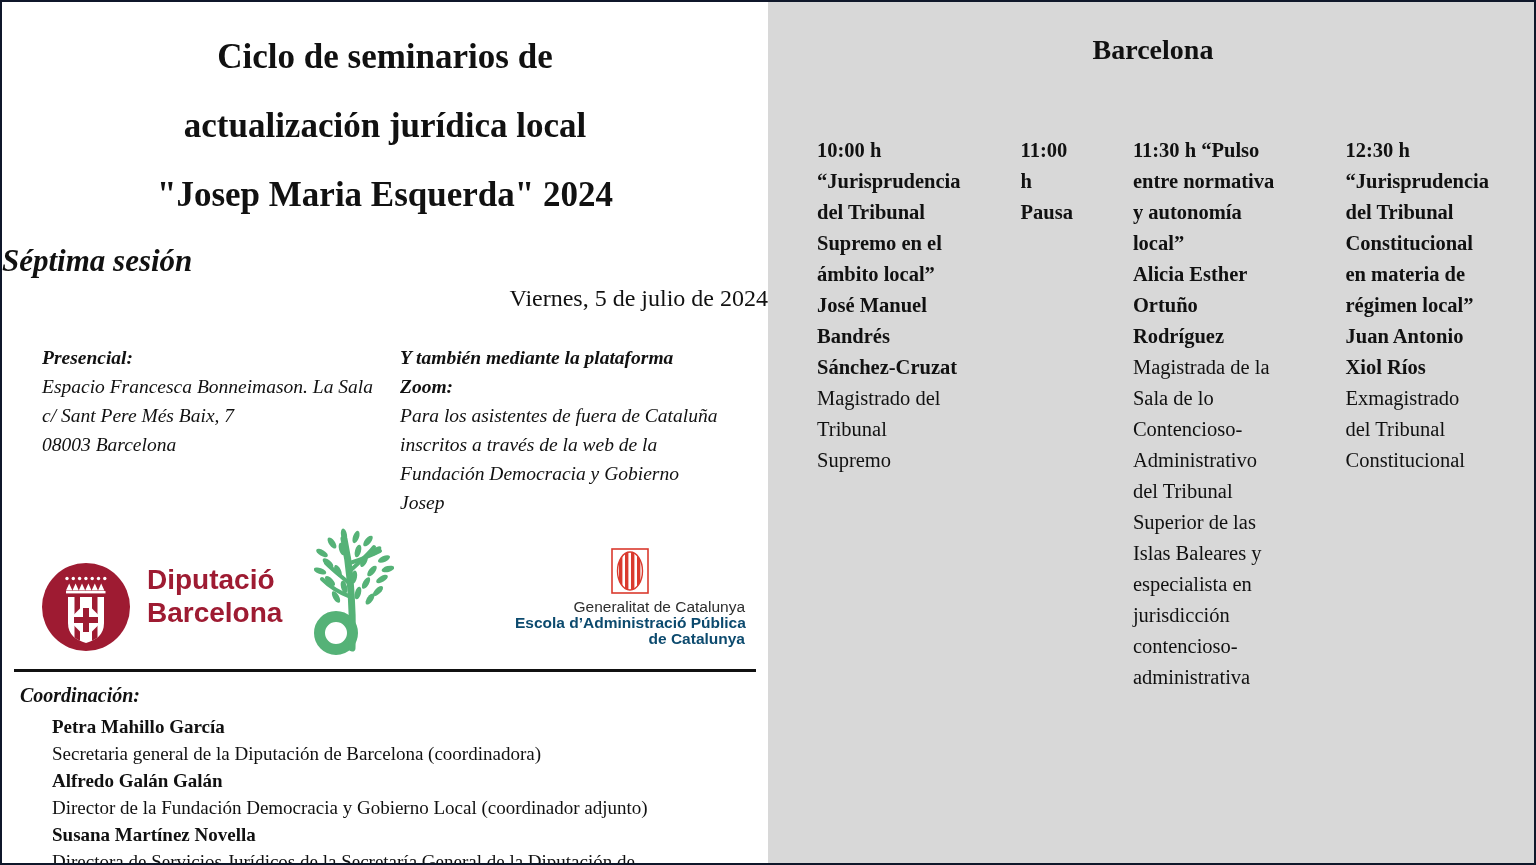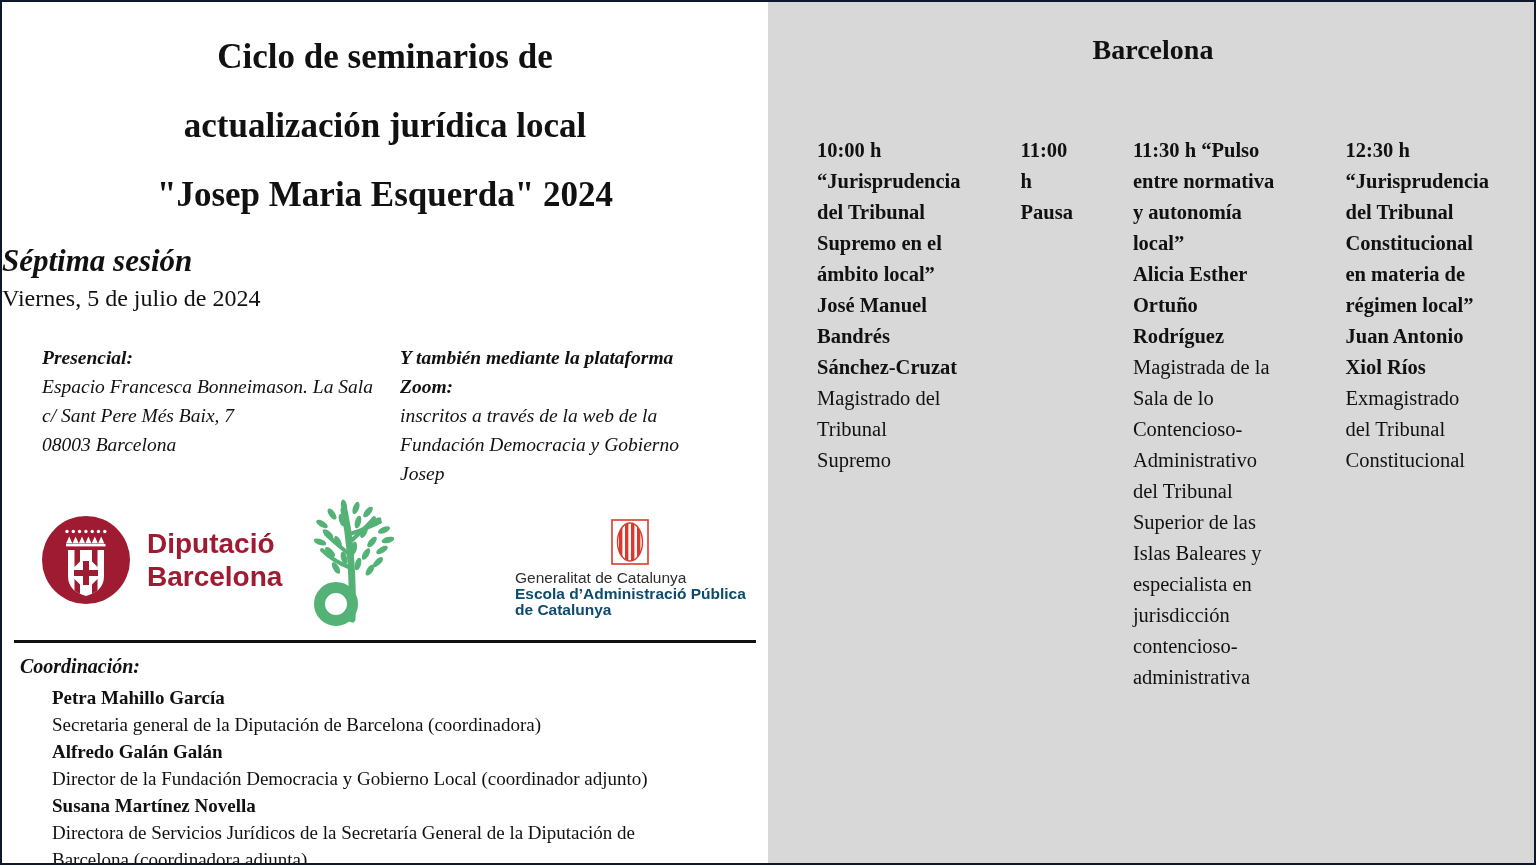--- a/index.html
+++ b/index.html
@@ -11,38 +11,38 @@
   }
   .left-panel { width:766px; box-sizing:border-box; position:relative; background:#fff; }
   .right-panel {
     flex:1; box-sizing:border-box; background:var(--panel-gray, #d8d8d8);
     padding:16px 45px 0 49px;
   }
 
   
   .title { margin-top:20px; text-align:center; font-weight:bold; font-size:35px; line-height:69px; }
   .session { margin-top:12px; font-weight:bold; font-style:italic; font-size:31px; line-height:40px; }
-  .date { margin-top:2px; text-align:left; font-size:24px; line-height:30px; }
+  .date { margin-top:2px; text-align:right; font-size:24px; line-height:30px; }
 
   .location-row { display:flex; margin-top:30px; padding:0 40px; font-size:19.5px; line-height:29px; }
   .loc-col-presencial { width:358px; flex:none;font-style:italic; }
   .loc-col-zoom { flex:1; font-style:italic; }
   .loc-label { font-weight:bold; }
   .loc-col-zoom .loc-label { font-style:italic; }
 
   .logos-row { position:relative; height:150px; margin-top:0; }
-  .logo-diba { position:absolute; left:40px; top:28px; display:flex; align-items:center; gap:17px; }
+  .logo-diba { position:absolute; left:40px; top:46px; display:flex; gap:17px; }
   .diba-text { font-family:"Liberation Sans", sans-serif; font-weight:bold; font-size:28px; line-height:33px; color:var(--diba-red,#9e1b32); }
   .logo-fdgl { position:absolute; left:312px; top:10px; width:185px; height:130px; }
   .fdgl-text {
     position:absolute; left:60px; top:66px;
     font-family:"Liberation Sans", sans-serif; font-size:12.5px; line-height:18px;
     letter-spacing:0.6px; color:var(--fdgl-text-green,#63bd88);
   }
-  .logo-eapc { position:absolute; left:513px; top:30px; width:230px; text-align:left;
+  .logo-eapc { position:absolute; left:513px; top:30px; width:230px; text-align:right;
     font-family:"Liberation Sans", sans-serif; color:#2e2e2e; }
   .eapc-shield { display:block; margin:0 auto 4px auto; }
   .eapc-line1 { font-size:15.5px; line-height:16px; }
   .eapc-line2, .eapc-line3 { font-size:15.5px; line-height:15.5px; font-weight:bold; color:#0c4a6e; white-space:nowrap; }
 
   .rule { border:none; border-top:3px solid #111; margin:2px 12px 0 12px; }
 
   .coord-label { margin:12px 0 6px 18px; font-weight:bold; font-style:italic; font-size:20px; }
   .coord-people { margin-left:50px; margin-right:70px; font-size:19px; line-height:27px; }
   .coord-name { font-weight:bold; }
@@ -72,20 +72,21 @@
 
     <div class="location-row">
       <div class="loc-col-presencial">
         <div class="loc-label">Presencial:</div>
         <div>Espacio Francesca Bonneimason. La Sala</div>
         <div>c/ Sant Pere Més Baix, 7</div>
         <div>08003 Barcelona</div>
       </div>
       <div class="loc-col-zoom">
         <div class="loc-label">Y también mediante la plataforma Zoom:</div>
+        <div>Para los asistentes de fuera de Cataluña</div>
         <div>inscritos a través de la web de la</div>
         <div>Fundación Democracia y Gobierno Josep</div>
       </div>
     </div>
 
     <div class="logos-row">
 
       <div class="logo-diba">
         <svg class="diba-crest" width="88" height="88" viewBox="0 0 88 88" aria-hidden="true">
           <circle cx="44" cy="44" r="44" fill="var(--diba-red,#9e1b32)"></circle>

